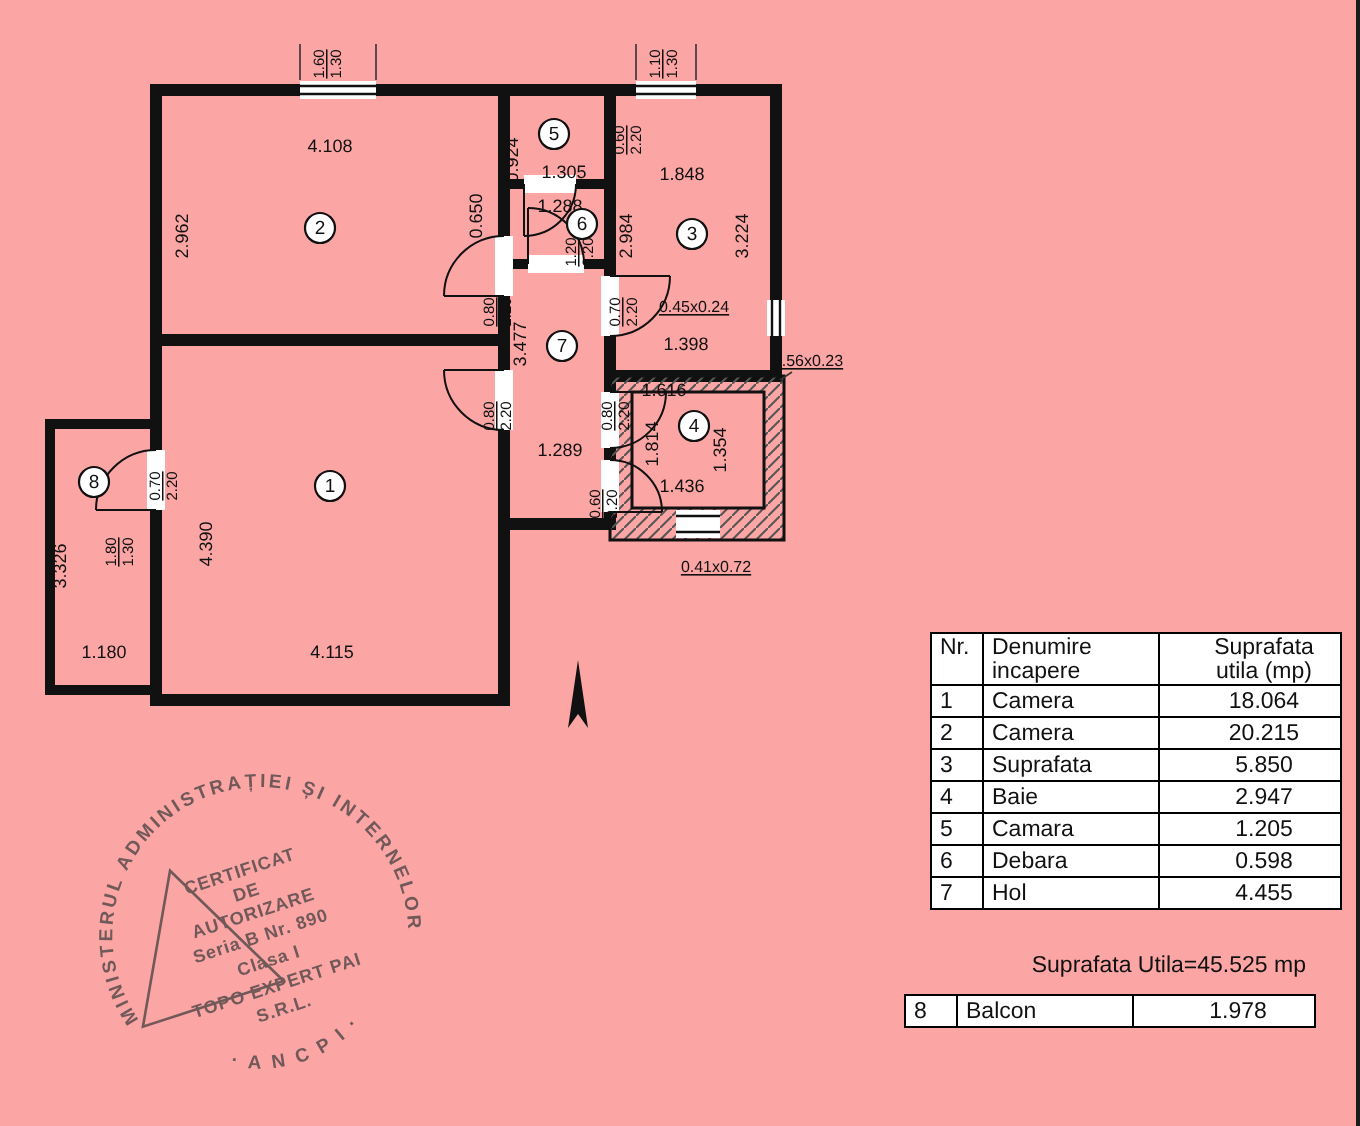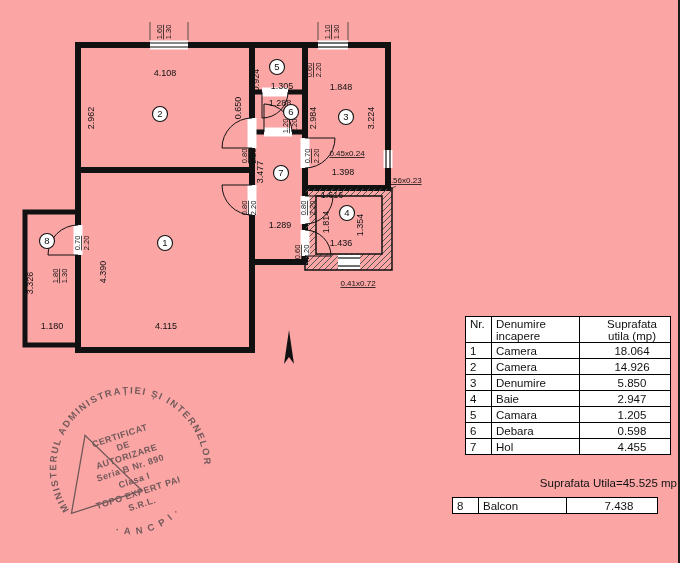--- a/index.html
+++ b/index.html
@@ -19,21 +19,21 @@
   .stamp-line{font:bold 9px "Liberation Sans",sans-serif;fill:#3c3c3c;text-anchor:middle;letter-spacing:.5px;}
   .stamp-tri{fill:none;stroke:#3c3c3c;stroke-width:1.3;}
   
   table.areas{position:absolute;border-collapse:collapse;table-layout:fixed;width:205px;background:#fff;}
   table.areas th,table.areas td{border:1px solid #000;font:11.5px "Liberation Sans",sans-serif;
         padding:0 4px;height:15px;overflow:hidden;text-align:left;vertical-align:middle;}
   table.areas th{font-weight:normal;vertical-align:top;padding-top:1px;}
   table.areas .c{text-align:center;padding-left:18px;}
   .main-table{left:465px;top:316px;}
   .balcony-table{left:452px;top:497px;}
-  .sum{position:absolute;left:472px;width:205px;text-align:right;
+  .sum{position:absolute;left:448px;width:205px;text-align:right;
        font:11.5px "Liberation Sans",sans-serif;color:#111;}
   .sum.subtotal{top:477px;}
   .sum.total{top:528px;}
 </style>
 </head>
 <body>
 
 <div class="page">
 
   <svg width="680" height="563" viewBox="0 0 680 563">
@@ -214,25 +214,25 @@
     </thead>
     <tbody>
       <tr>
         <td>1</td>
         <td>Camera</td>
         <td class="c">18.064</td>
       </tr>
       <tr>
         <td>2</td>
         <td>Camera</td>
-        <td class="c">14.926</td>
+        <td class="c">20.215</td>
       </tr>
       <tr>
         <td>3</td>
-        <td>Denumire</td>
+        <td>Suprafata</td>
         <td class="c">5.850</td>
       </tr>
       <tr>
         <td>4</td>
         <td>Baie</td>
         <td class="c">2.947</td>
       </tr>
       <tr>
         <td>5</td>
         <td>Camara</td>
@@ -256,20 +256,20 @@
   <table class="areas balcony-table">
     <colgroup>
         <col style="width:26px">
         <col style="width:88px">
         <col style="width:91px">
       </colgroup>
     <tbody>
       <tr>
         <td>8</td>
         <td>Balcon</td>
-        <td class="c">7.438</td>
+        <td class="c">1.978</td>
       </tr>
     </tbody>
   </table>
 
 
   <div class="scan-edge-right"></div>
 </div>
 
 </body></html>

